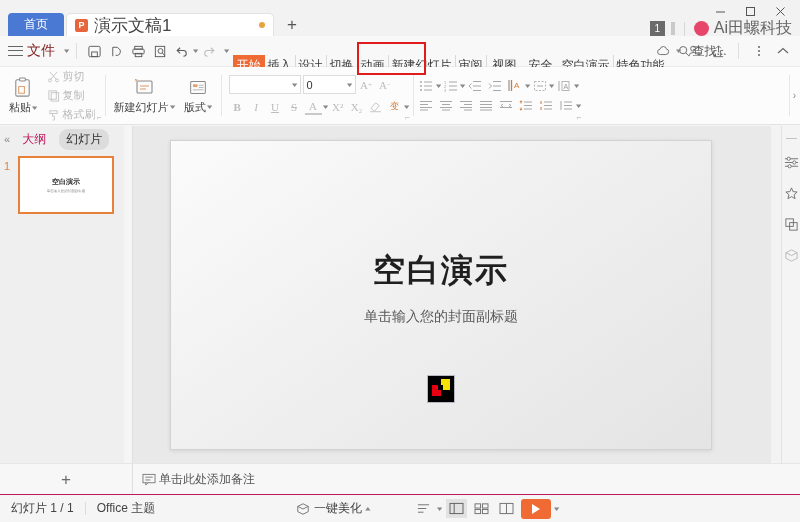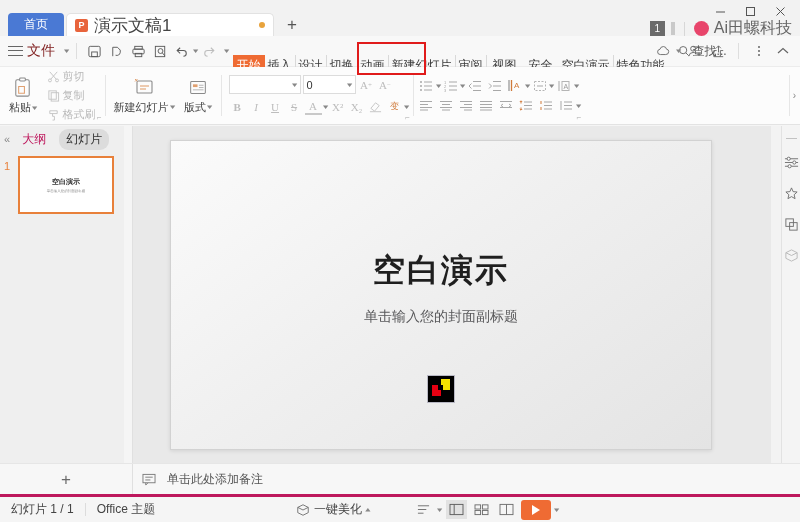--- a/index.html
+++ b/index.html
@@ -185,27 +185,27 @@
     position: absolute; top: 463px; left: 0; width: 800px; height: 31px; background: #f7f7f7;
     border-top: 1px solid #e6e6e6;
   }
   .addslide {
     position: absolute; left: 0; top: 0; width: 133px; height: 31px;
     display: flex; align-items: center; justify-content: center;
     font-size: 17px; color: #6a6a6a; border-right: 1px solid #e0e0e0;
   }
   .notes {
     position: absolute; left: 133px; top: 0; height: 31px; display: flex; align-items: center;
-    gap: 11px; padding-left: 9px; font-size: 12px; color: #555;
+    gap: 3px; padding-left: 9px; font-size: 12px; color: #555;
   }
 
   
   .statusbar {
     position: absolute; top: 494px; left: 0; width: 800px; height: 28px;
-    background: #f5f5f5; border-top: 3px solid #be185d; display: flex; align-items: center;
+    background: #f5f5f5; border-top: 1px solid #be185d; display: flex; align-items: center;
   }
   .sb-item { font-size: 12px; color: #444; padding: 0 11px; white-space: nowrap; }
   .sb-sep { width: 1px; height: 13px; background: #dcdcdc; }
   .sb-center { position: absolute; left: 296px; display: flex; align-items: center; gap: 5px; }
   .beauty { display: flex; align-items: center; gap: 4px; font-size: 12px; color: #444; }
   .viewgrp { position: absolute; left: 413px; display: flex; align-items: center; gap: 4px; }
   .vbtn { width: 21px; height: 19px; display: flex; align-items: center; justify-content: center; color: #6c6c6c; }
   .vbtn.sel { background: #e2e2e2; }
   .playbtn {
     width: 30px; height: 20px; background: #ef6b33; border-radius: 3px;

